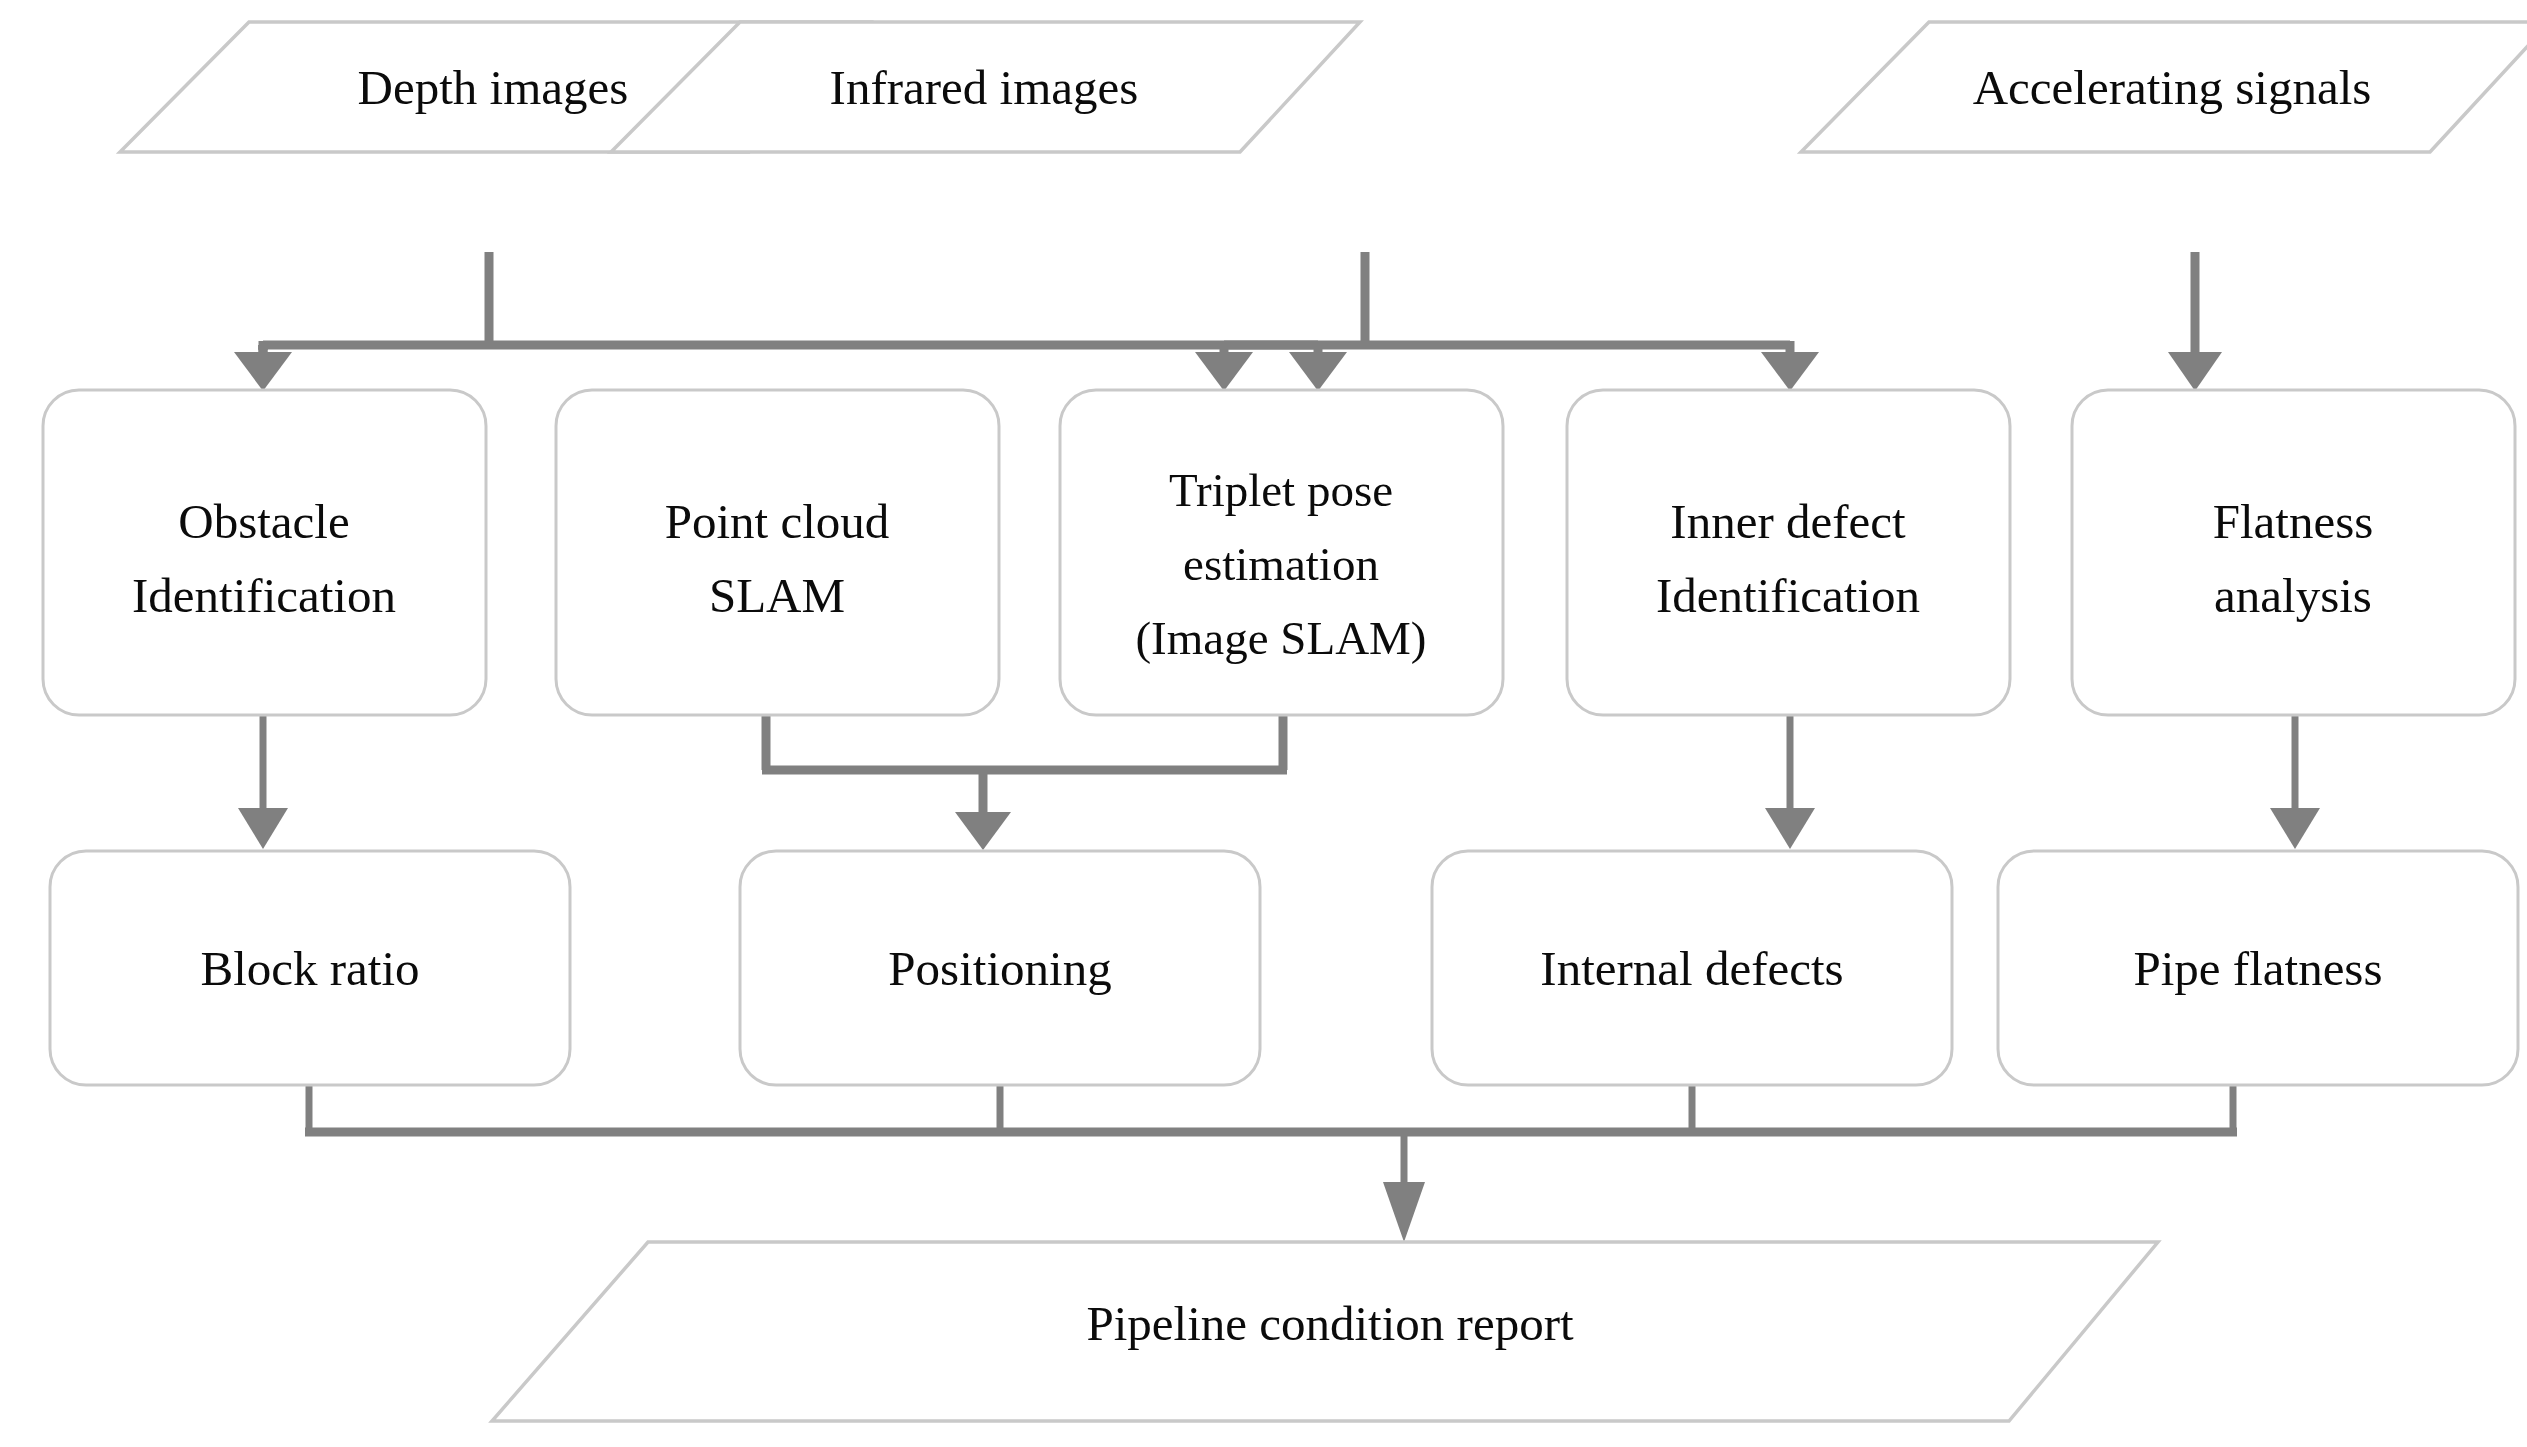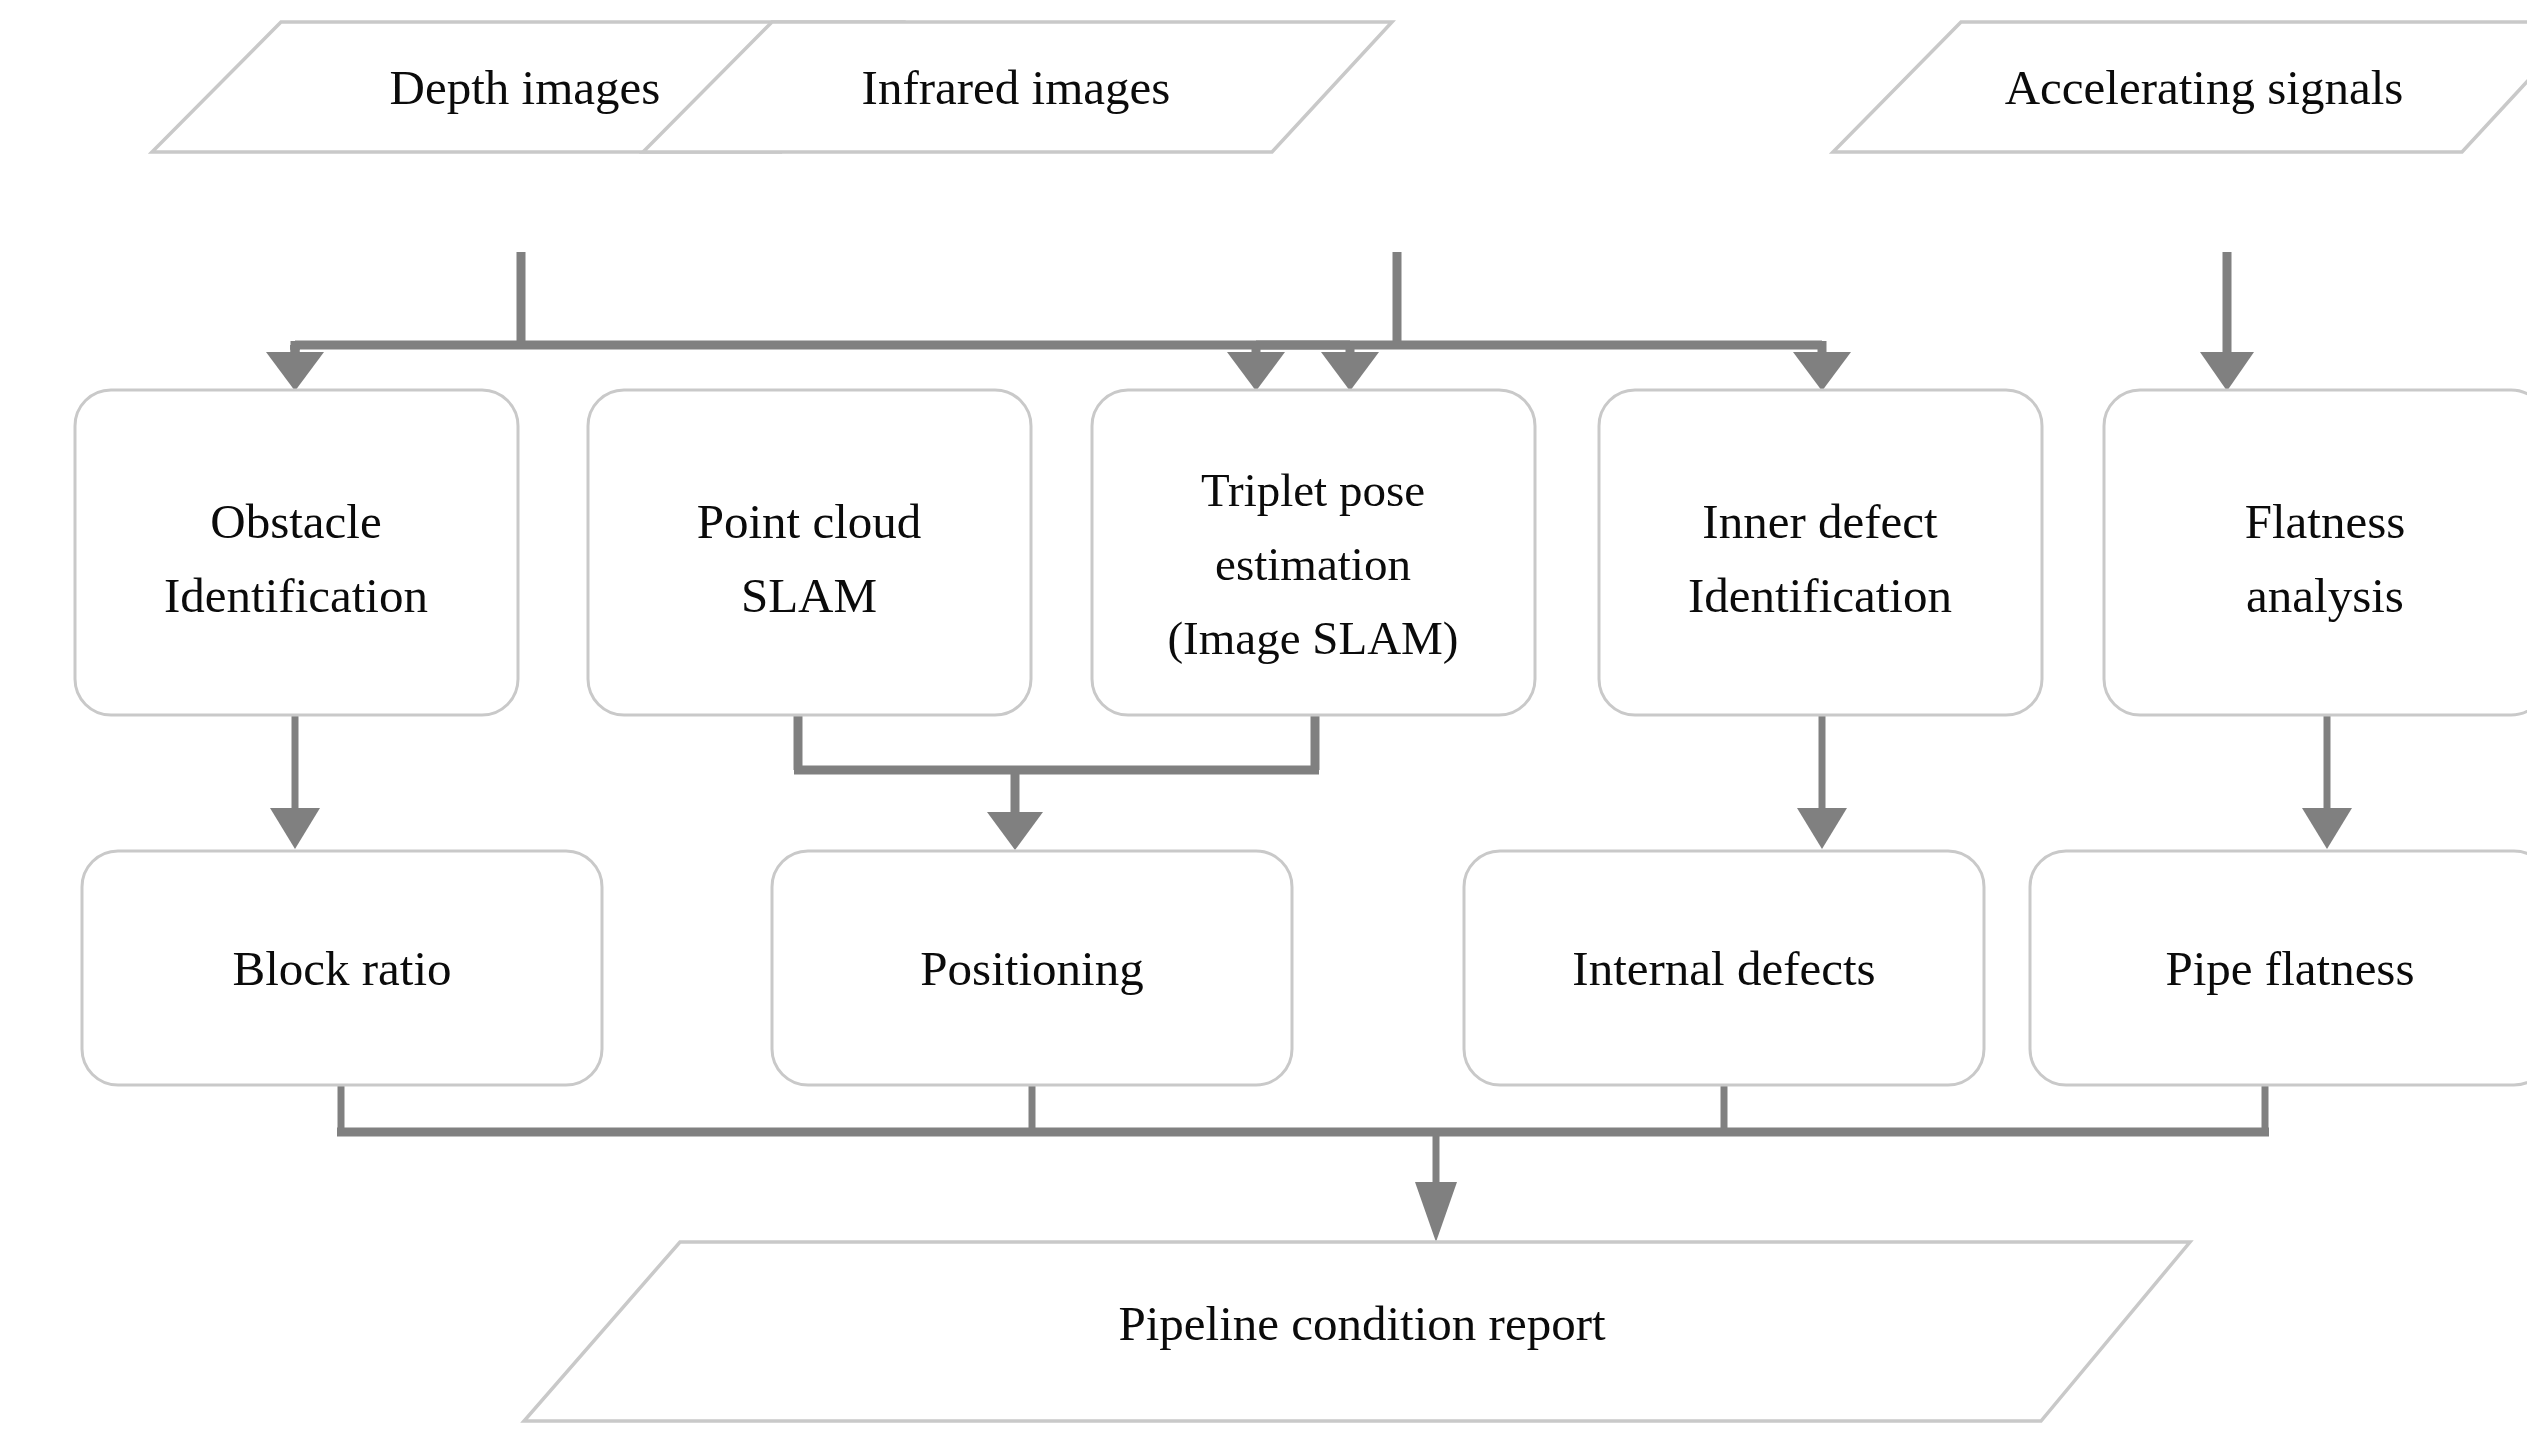--- a/index.html
+++ b/index.html
@@ -11,21 +11,20 @@
   body {
     width: 2527px;
     height: 1447px;
     overflow: hidden;
     font-family: "Liberation Serif", "DejaVu Serif", serif;
   }
   #flow-root {
     position: relative;
     width: 2209px;
     height: 1447px;
-    margin-left: 32px;
   }
   svg#flow-svg {
     display: block;
     width: 2527px;
     height: 1447px;
   }
   .node-shape {
     fill: #ffffff;
     stroke: #c9c9c9;
     stroke-width: 3;

